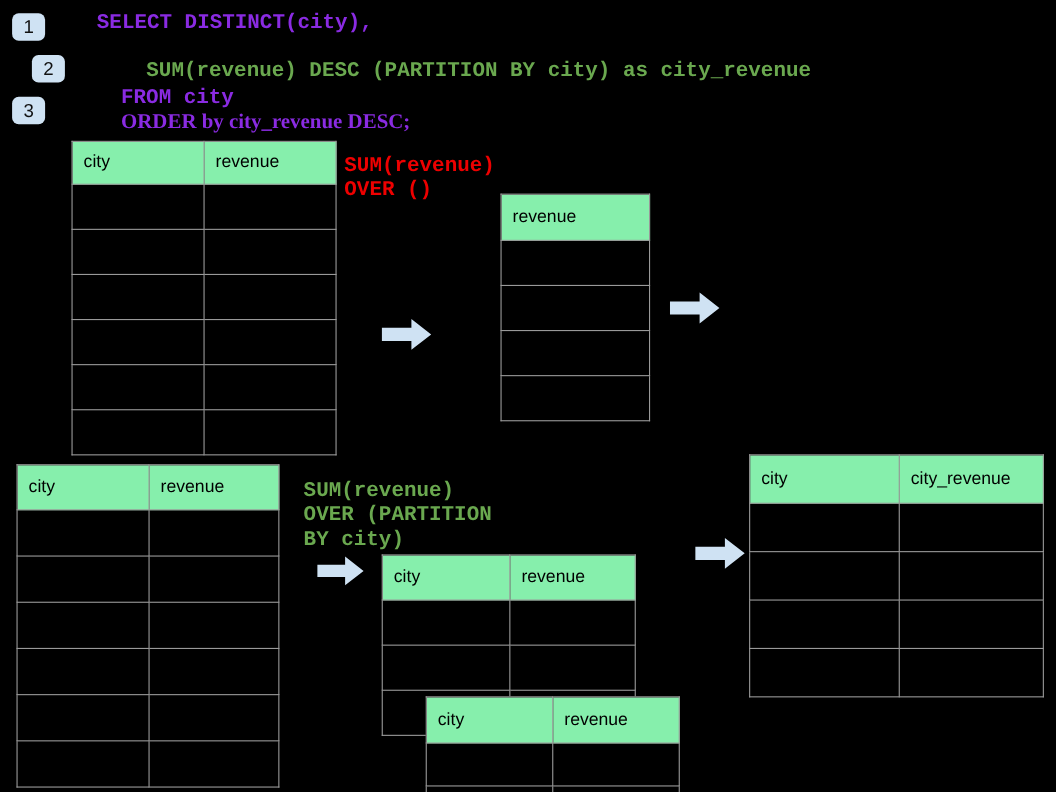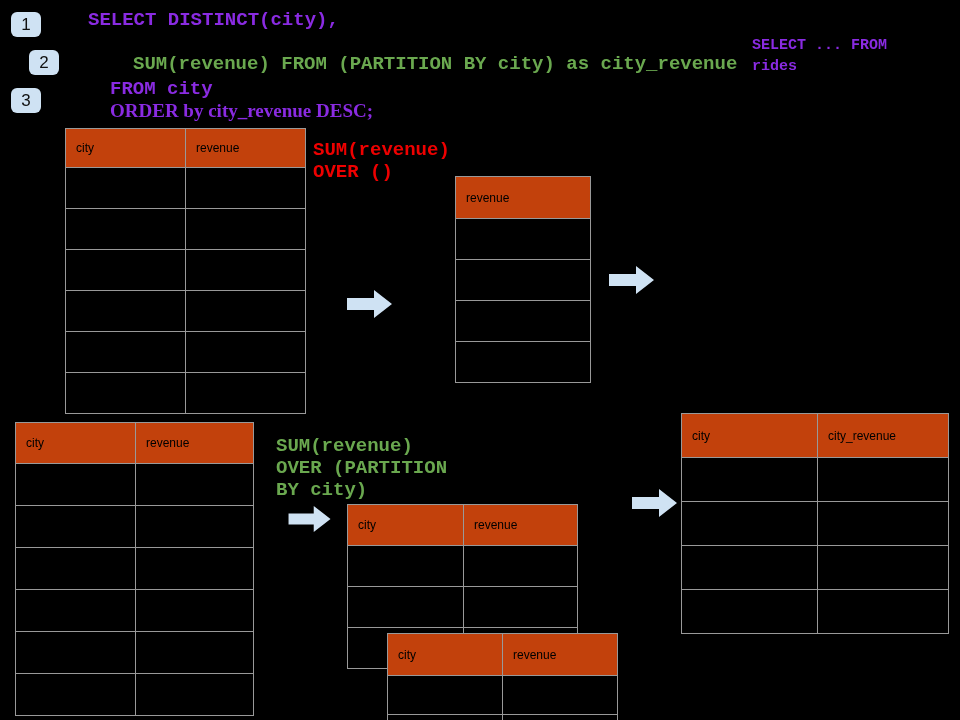--- a/index.html
+++ b/index.html
@@ -30,43 +30,42 @@
   }
   
   table.t{
     position:absolute;border-collapse:collapse;table-layout:fixed;
     background:#000;
   }
   table.t th, table.t td{
     border:1px solid #999999;padding:0;box-sizing:border-box;
   }
   table.t th{
-    background:#c2410c;color:#000;font-weight:normal;text-align:left;
-    font-size:12px;padding-left:10px;font-family:"Liberation Sans",sans-serif;
+    background:#86efac;color:#000;font-weight:normal;text-align:left;
+    font-size:16px;padding-left:10px;font-family:"Liberation Sans",sans-serif;
   }
   table.t td{background:#000;}
   
   .arrow{position:absolute;}
   .arrow svg{display:block;}
 </style>
 </head>
 <body>
 
 <div class="canvas">
 
   <div class="badge" style="left:11px;top:12px;">1</div>
   <div class="badge" style="left:29px;top:50px;">2</div>
   <div class="badge" style="left:11px;top:88px;">3</div>
 
   <div class="code purple" style="left:88px;top:9px;">SELECT DISTINCT(city),</div>
-  <div class="code green" style="left:133px;top:53px;">SUM(revenue) FROM (PARTITION BY city) as city_revenue</div>
+  <div class="code green" style="left:133px;top:53px;">SUM(revenue) DESC (PARTITION BY city) as city_revenue</div>
   <div class="code purple" style="left:110px;top:78px;">FROM city</div>
   <div class="code purple" style="left:110px;top:100px;font-family:Liberation Serif, serif;">ORDER by city_revenue DESC;</div>
 
-  <div class="note">SELECT ... FROM rides</div>
 
   <div class="code red" style="left:313px;top:139px;">SUM(revenue)
 OVER ()</div>
 
   <div class="code green" style="left:276px;top:435px;">SUM(revenue)
 OVER (PARTITION
 BY city)</div>
 
   <table class="t" style="left:65px;top:128px;">
     <thead>

